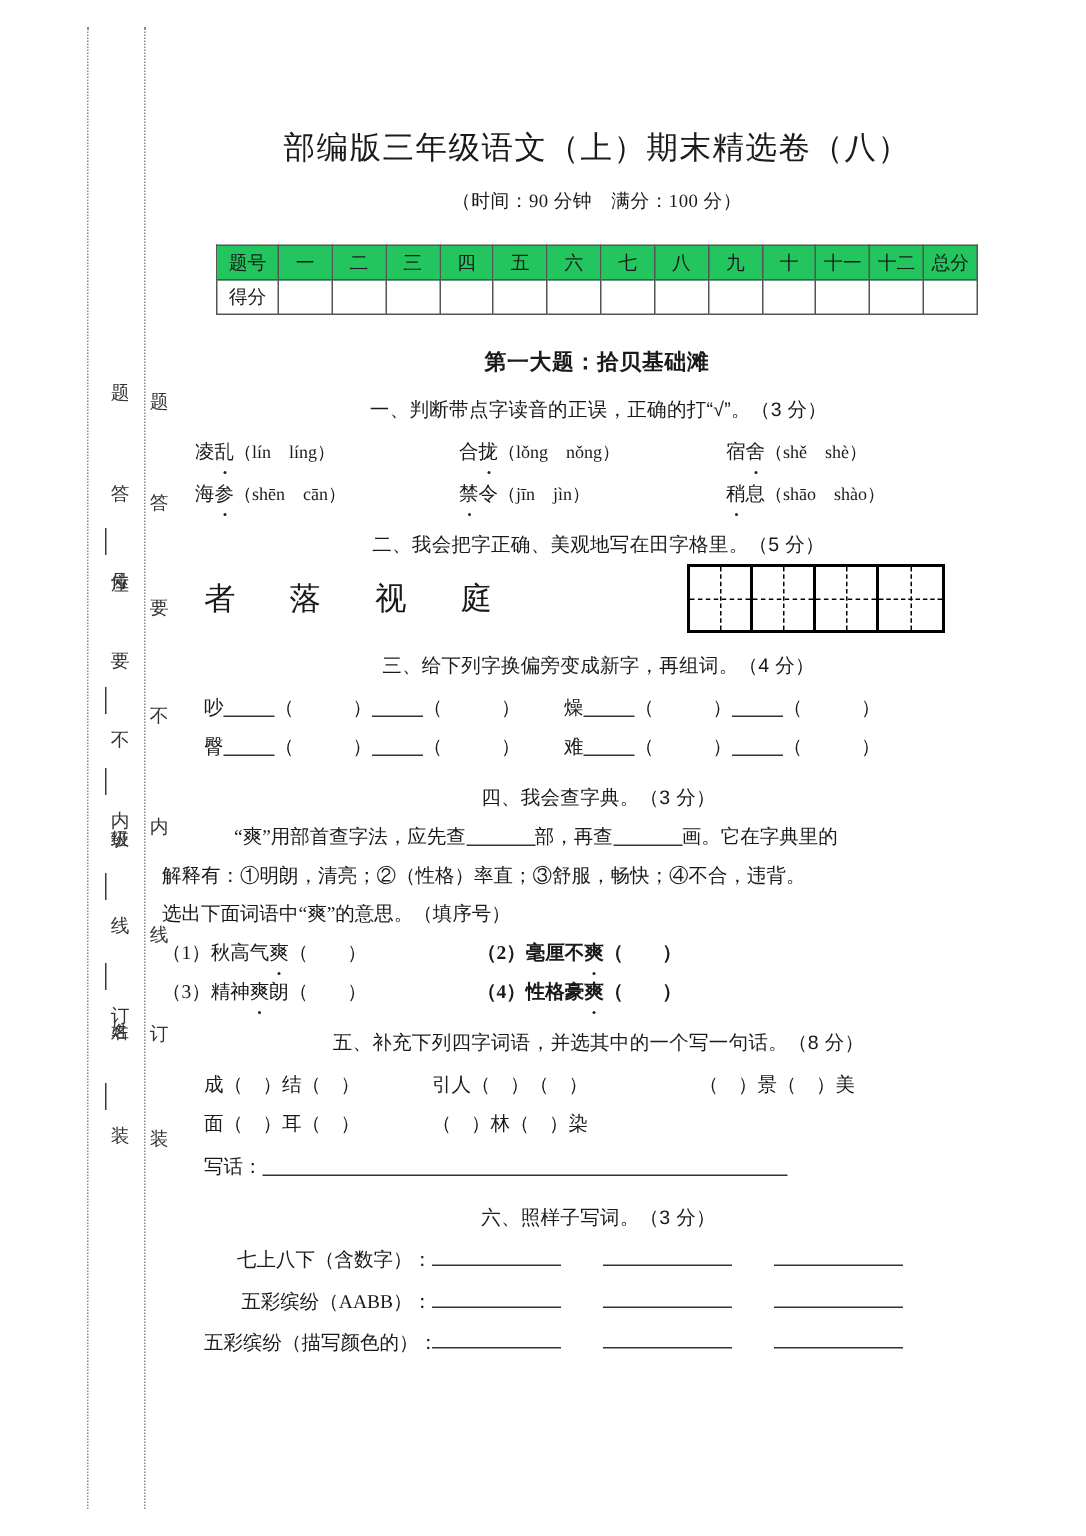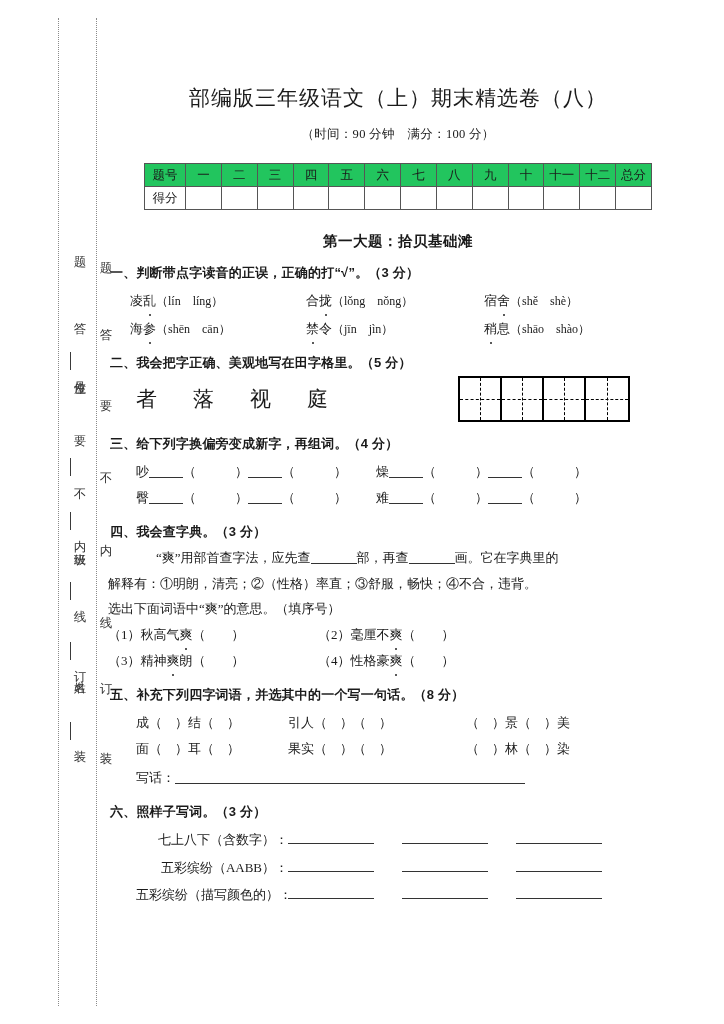--- a/index.html
+++ b/index.html
@@ -126,24 +126,25 @@
     letter-spacing: .5px;
   }
 
   
   .q {
     margin-top: 13px;
     position: relative;
   }
   .q-head {
     font-size: 13px;
-    font-weight: bold;
+    font-weight: normal;
     font-family: "Liberation Sans", "DejaVu Sans", sans-serif;
     margin-left: 2px;
     letter-spacing: .2px;
+    text-align: center;
   }
   .q-body {
     font-size: 13px;
     margin-left: 28px;
     margin-top: 7px;
     line-height: 1.85;
   }
 
   
   .prow {
@@ -228,21 +229,21 @@
   .ul-s { width: 34px; }
   .ul-m { width: 46px; }
   .ul-xl { width: 350px; }
 
   .radrow { display: flex; margin-top: 2px; }
   .radrow .grp { width: 240px; font-size: 13px; }
 
   .dictline { font-size: 13px; line-height: 1.95; }
   .opt-row { display: flex; margin-top: 2px; font-size: 13px; }
   .opt-row .o1 { width: 210px; }
-  .opt-row .o2 { width: 210px; }
+  .opt-row .o2 { width: 210px; font-weight: bold; }
 
   .idiom-row { display: flex; margin-top: 2px; font-size: 13px; }
   .idiom-row .i1 { width: 152px; }
   .idiom-row .i2 { width: 178px; }
   .idiom-row .i3 { width: 160px; }
 
   .write-row { margin-top: 5px; font-size: 13px; }
 
   .ex-row {
     display: flex;
@@ -407,21 +408,20 @@
     <div class="q">
       <div class="q-head"><span>五、</span><span>补充下列四字词语，并选其中的一个写一句话。（8 分）</span></div>
       <div class="q-body">
         <div class="idiom-row">
           <div class="i1">成（　）结（　）</div>
           <div class="i2">引人（　）（　）</div>
           <div class="i3">（　）景（　）美</div>
         </div>
         <div class="idiom-row">
           <div class="i1">面（　）耳（　）</div>
-          <div class="i2">果实（　）（　）</div>
           <div class="i3">（　）林（　）染</div>
         </div>
         <div class="write-row"><span>写话：</span><span class="ul ul-xl"></span></div>
       </div>
     </div>
 
     <div class="q">
       <div class="q-head"><span>六、</span><span>照样子写词。（3 分）</span></div>
       <div class="q-body">
         <div class="ex-row">

